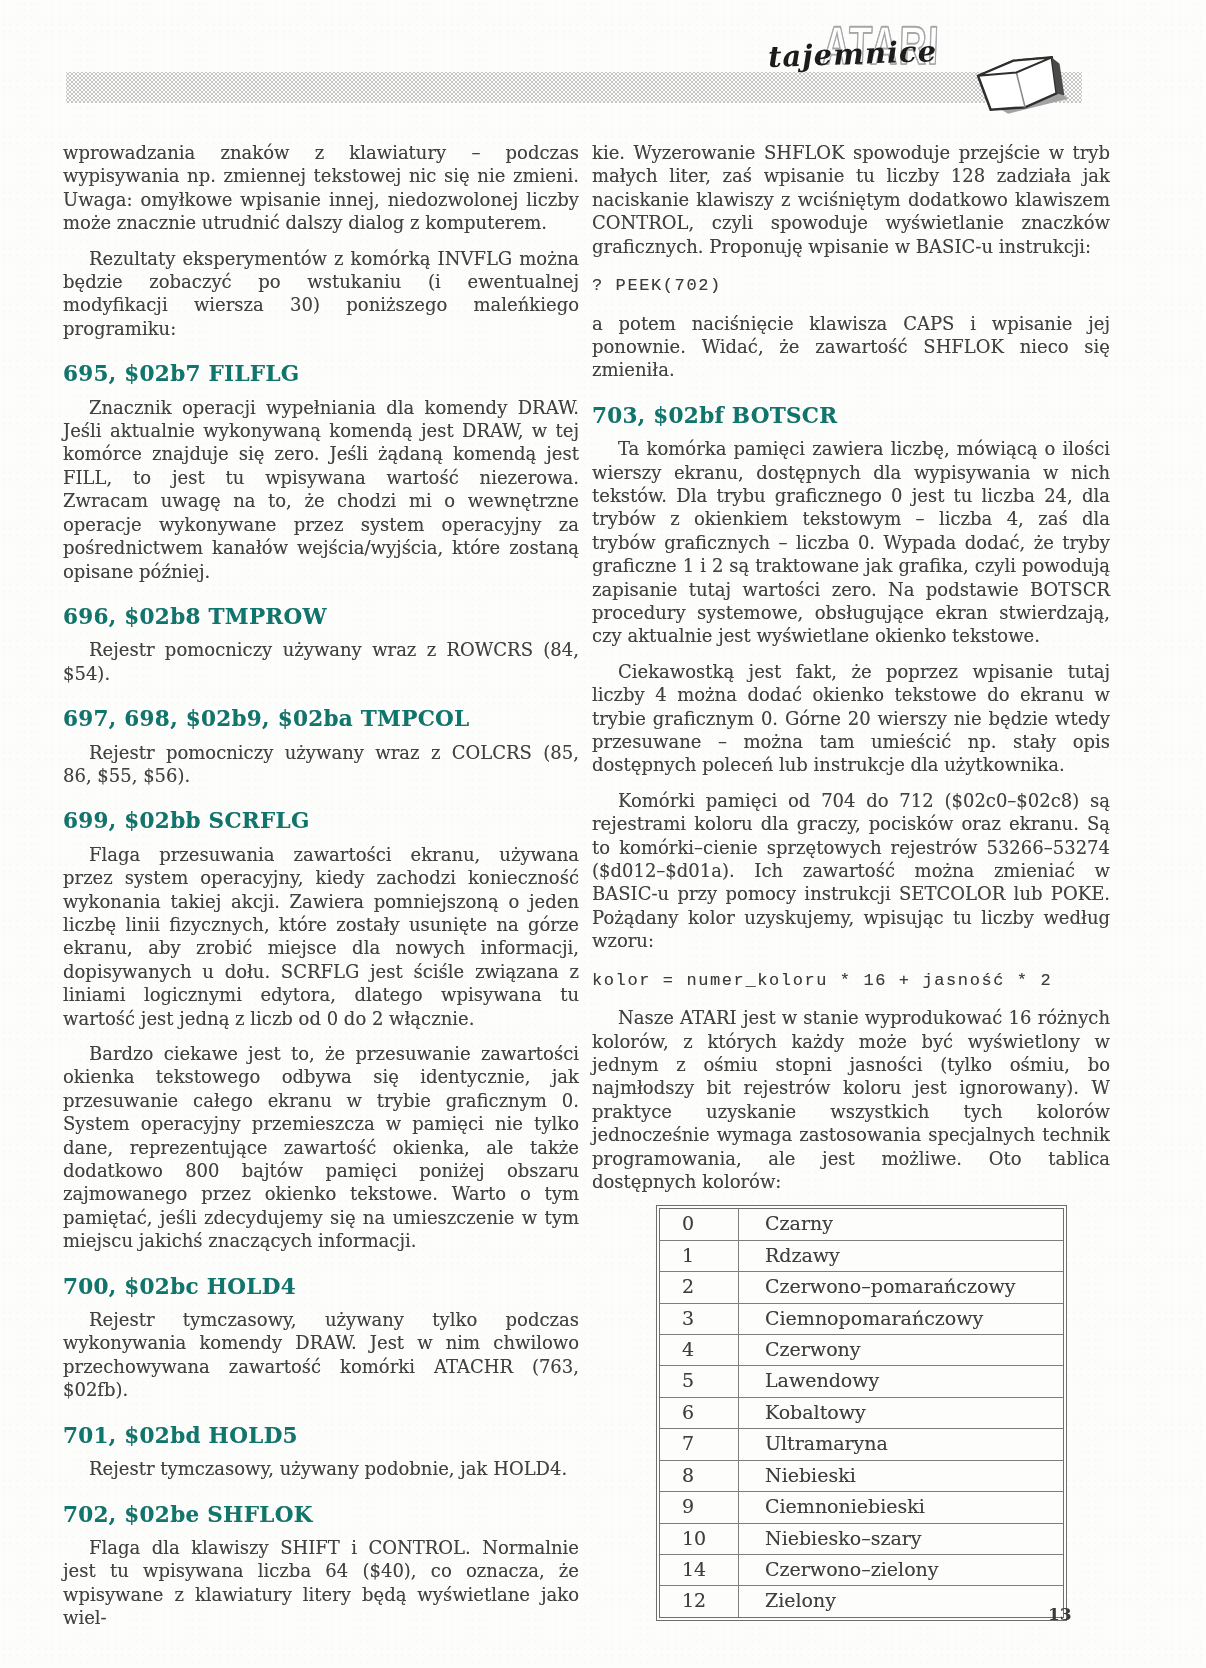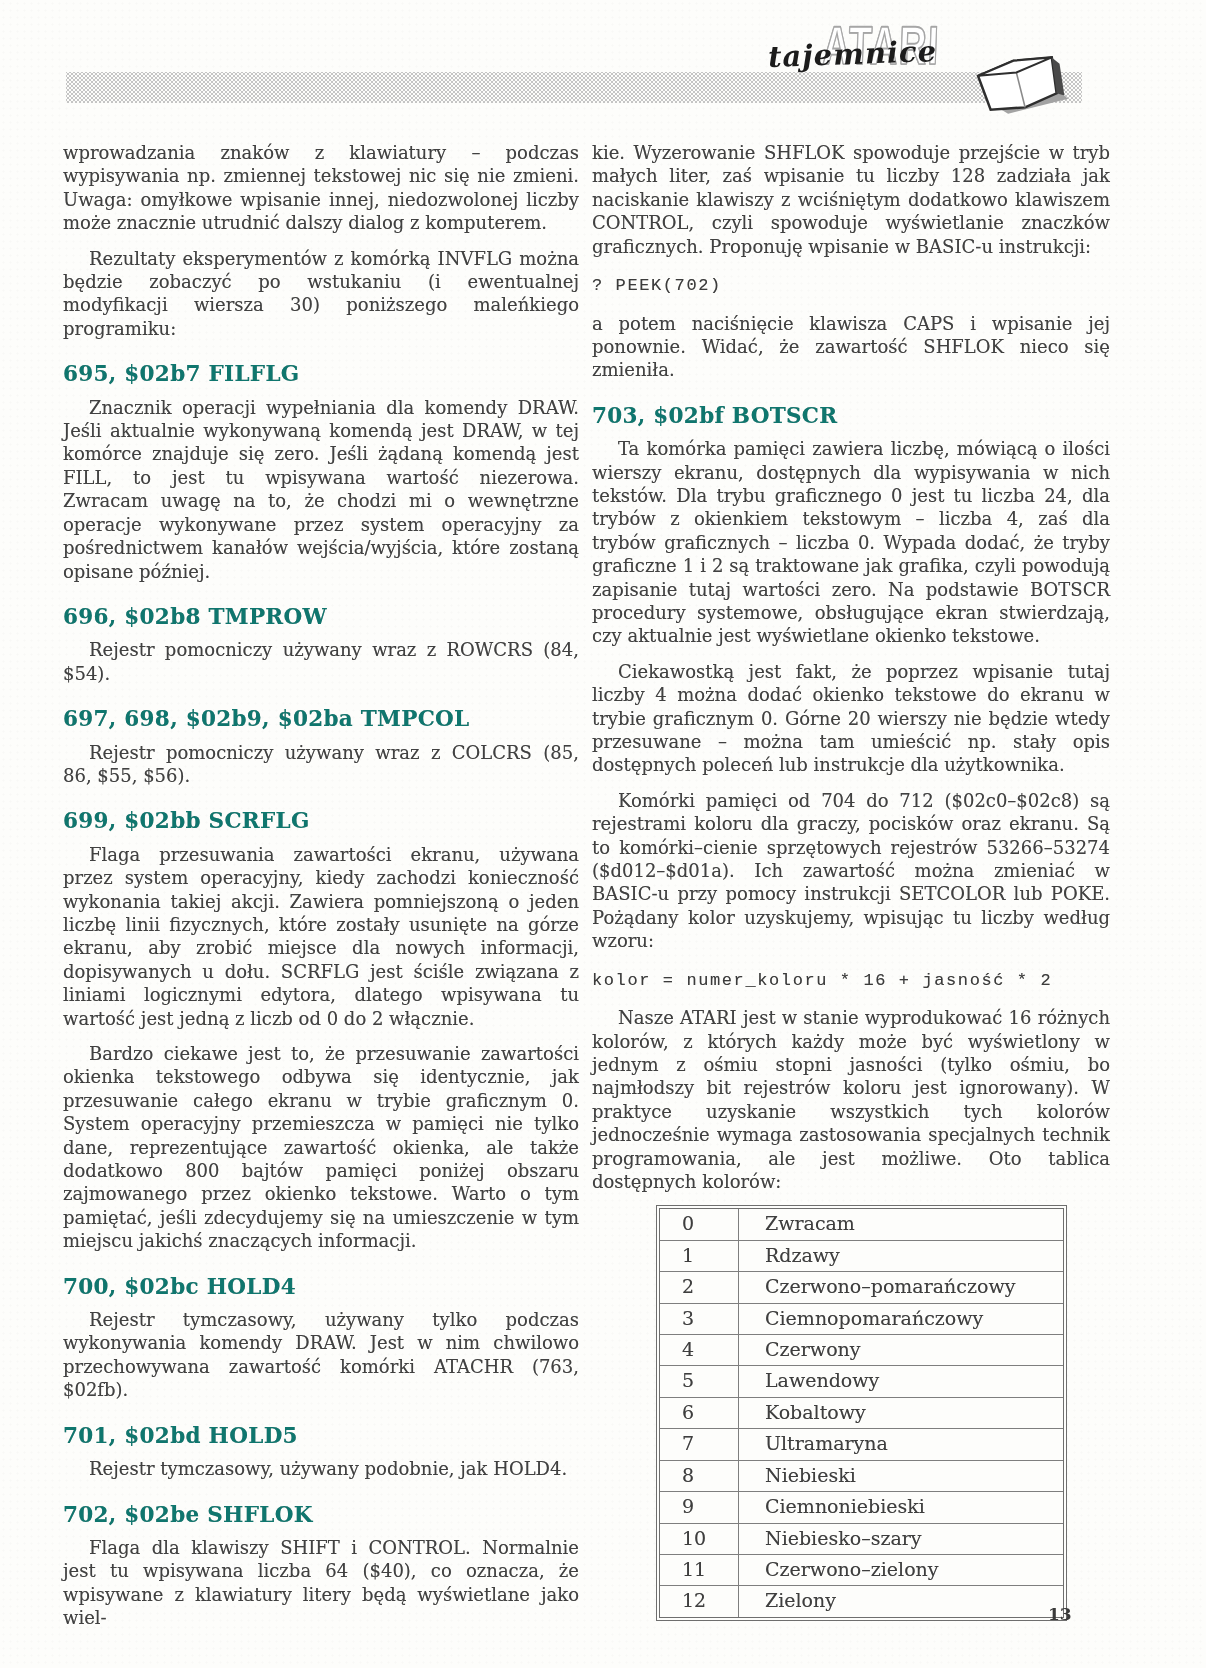--- a/index.html
+++ b/index.html
@@ -142,21 +142,21 @@
       <h3 class="sect-heading">703, $02bf BOTSCR</h3>
       <p class="para">Ta komórka pamięci zawiera liczbę, mówiącą o ilości wierszy ekranu, dostępnych dla wypisywania w nich tekstów. Dla trybu graficznego 0 jest tu liczba 24, dla trybów z okienkiem tekstowym – liczba 4, zaś dla trybów graficznych – liczba 0. Wypada dodać, że tryby graficzne 1 i 2 są traktowane jak grafika, czyli powodują zapisanie tutaj wartości zero. Na podstawie BOTSCR procedury systemowe, obsługujące ekran stwierdzają, czy aktualnie jest wyświetlane okienko tekstowe.</p>
       <p class="para">Ciekawostką jest fakt, że poprzez wpisanie tutaj liczby 4 można dodać okienko tekstowe do ekranu w trybie graficznym 0. Górne 20 wierszy nie będzie wtedy przesuwane – można tam umieścić np. stały opis dostępnych poleceń lub instrukcje dla użytkownika.</p>
       <p class="para">Komórki pamięci od 704 do 712 ($02c0–$02c8) są rejestrami koloru dla graczy, pocisków oraz ekranu. Są to komórki–cienie sprzętowych rejestrów 53266–53274 ($d012–$d01a). Ich zawartość można zmieniać w BASIC-u przy pomocy instrukcji SETCOLOR lub POKE. Pożądany kolor uzyskujemy, wpisując tu liczby według wzoru:</p>
       <pre class="code-block">kolor = numer_koloru * 16 + jasność * 2</pre>
       <p class="para">Nasze ATARI jest w stanie wyprodukować 16 różnych kolorów, z których każdy może być wyświetlony w jednym z ośmiu stopni jasności (tylko ośmiu, bo najmłodszy bit rejestrów koloru jest ignorowany). W praktyce uzyskanie wszystkich tych kolorów jednocześnie wymaga zastosowania specjalnych technik programowania, ale jest możliwe. Oto tablica dostępnych kolorów:</p>
       <table class="color-table">
         <tbody>
           <tr>
             <td class="num">0</td>
-            <td class="name">Zwracam</td>
+            <td class="name">Czarny</td>
           </tr>
           <tr>
             <td class="num">1</td>
             <td class="name">Rdzawy</td>
           </tr>
           <tr>
             <td class="num">2</td>
             <td class="name">Czerwono–pomarańczowy</td>
           </tr>
           <tr>
@@ -185,21 +185,21 @@
           </tr>
           <tr>
             <td class="num">9</td>
             <td class="name">Ciemnoniebieski</td>
           </tr>
           <tr>
             <td class="num">10</td>
             <td class="name">Niebiesko–szary</td>
           </tr>
           <tr>
-            <td class="num">11</td>
+            <td class="num">14</td>
             <td class="name">Czerwono–zielony</td>
           </tr>
           <tr>
             <td class="num">12</td>
             <td class="name">Zielony</td>
           </tr>
         </tbody>
       </table>
     </div>
 

